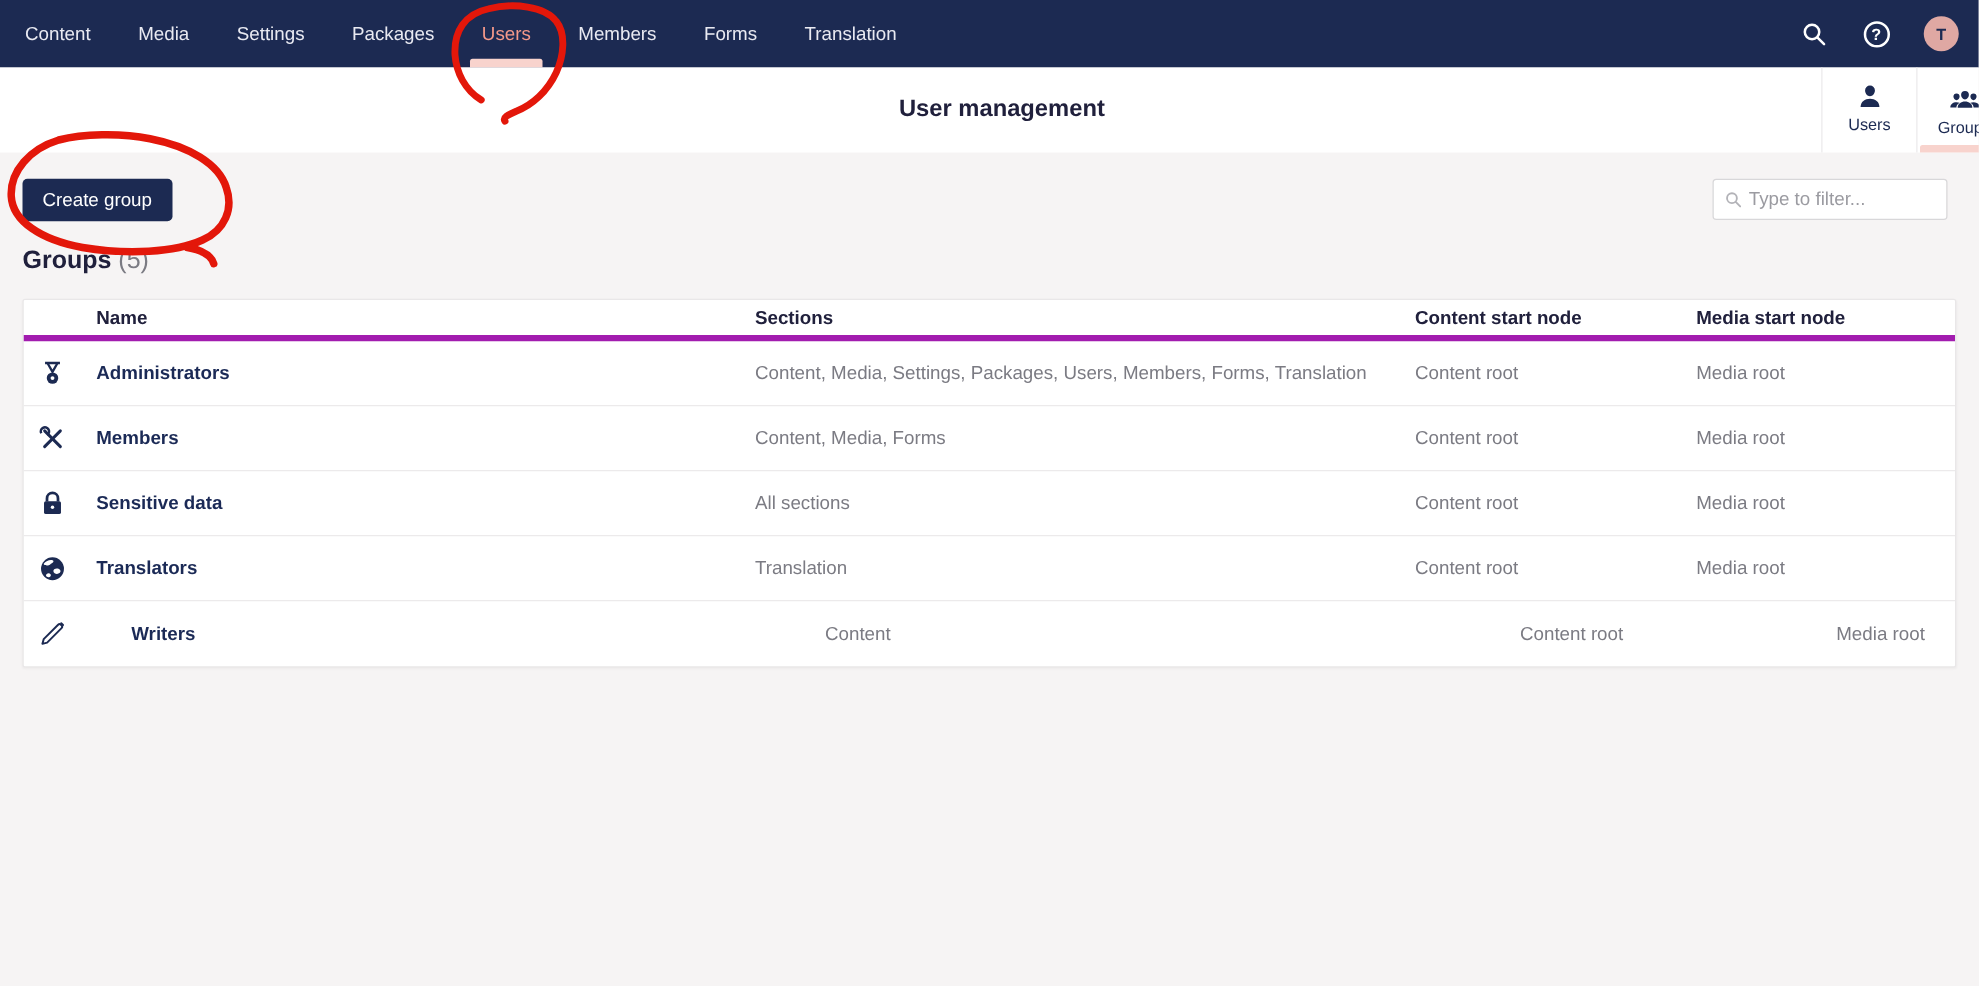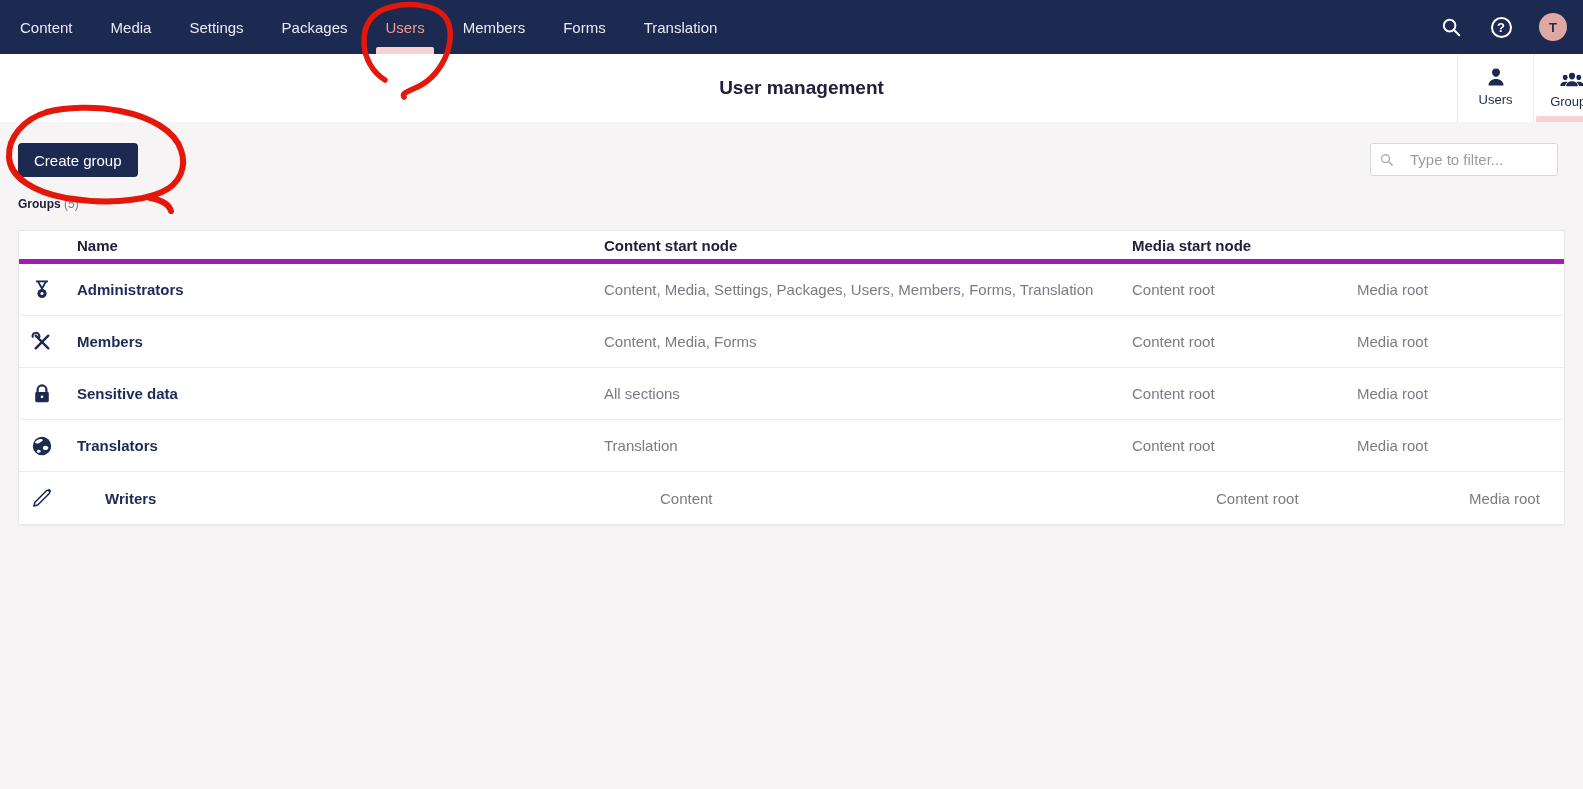--- a/index.html
+++ b/index.html
@@ -61,27 +61,27 @@
   
   .content { position:relative; padding:0 18px; }
   .create-btn {
     margin-top:21px; height:34px; padding:0 16px;
     background:#1c2a52; color:#fff; font-size:15px; font-family:inherit;
     border:none; border-radius:4px; cursor:pointer;
   }
   .filter-wrap { position:absolute; top:21px; right:25px; }
   .filter-input {
     width:188px; height:33px; border:1px solid #d8d7d9; border-radius:3px;
-    background:#fff; padding:0 8px 0 39px; font-size:15px; font-family:inherit;
+    background:#fff; padding:0 8px 0 28px; font-size:15px; font-family:inherit;
     color:#444;
   }
   .filter-input::placeholder { color:#9b9ba1; }
   .filter-glyph { position:absolute; left:9px; top:9px; pointer-events:none; }
 
-  .section-label { margin-top:20px; font-size:12px; font-weight:bold; color:#20203c; }
+  .section-label { margin-top:20px; font-size:20px; font-weight:bold; color:#20203c; }
   .section-label .count { font-weight:normal; color:#7b7b83; }
 
   
   .table-card {
     margin-top:19px; background:#fff;
     border:1px solid #e9e7e8; border-radius:2px;
     box-shadow:0 1px 2px rgba(0,0,0,.04);
   }
   .t-row {
     display:grid; grid-template-columns:58px 527px 528px 225px 1fr;
@@ -194,20 +194,21 @@
 
   <div class="section-label">
     <span>Groups</span>
     <span class="count">(5)</span>
   </div>
 
   <div class="table-card">
     <div class="t-row t-head">
       <div class="t-cell"></div>
       <div class="t-cell">Name</div>
+      <div class="t-cell">Sections</div>
       <div class="t-cell">Content start node</div>
       <div class="t-cell">Media start node</div>
     </div>
     <div id="table-body">
         <div class="t-row t-body-row">
           <div class="t-cell cell-icon">
             <svg width="22" height="22" viewBox="0 0 24 24">
               <path d="M5.5 2.6h13" fill="none" stroke="currentColor" stroke-width="2"></path>
               <path d="M7.6 2.6 12 10.4 16.4 2.6" fill="none" stroke="currentColor" stroke-width="2" stroke-linejoin="round"></path>
               <circle cx="12" cy="15.8" r="5" fill="currentColor"></circle>

